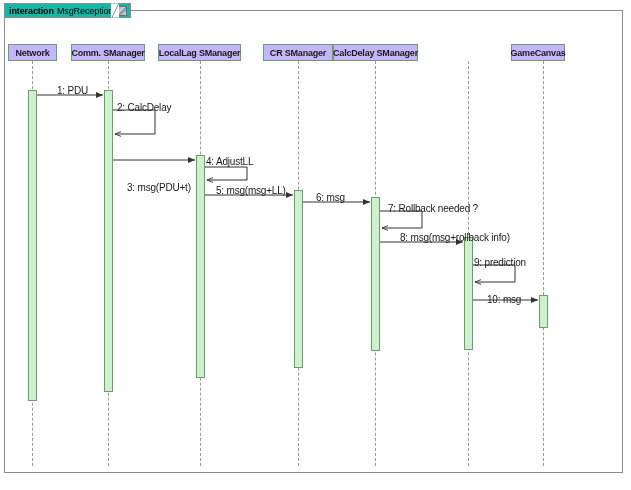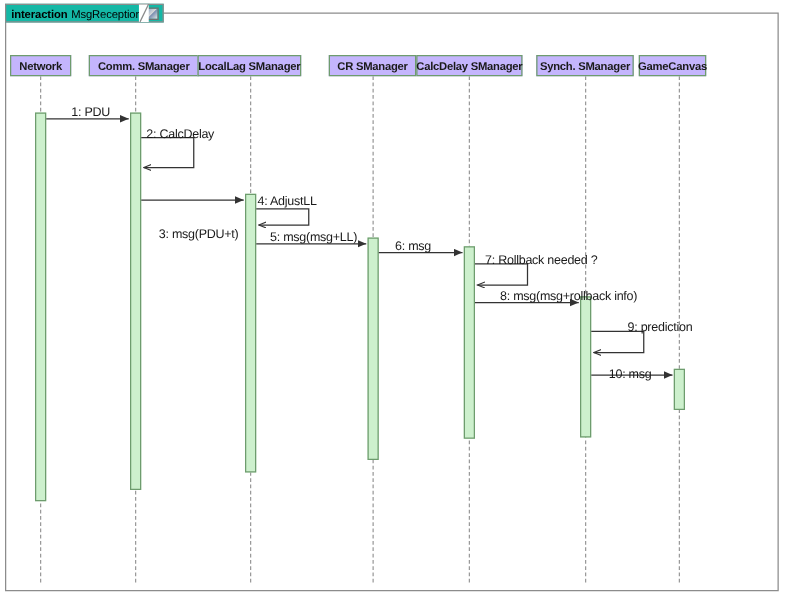--- a/index.html
+++ b/index.html
@@ -144,53 +144,50 @@
   <svg class="tab-corner" viewBox="0 0 9 15">
     <path d="M0,0 L8,0 L8,14.5 L0,14.5" fill="#ffffff" stroke="none"></path>
     <path d="M0,0 L8,0 L1,14.5" fill="none" stroke="#8c8c8c" stroke-width="1"></path>
   </svg>
 
 <div class="lifeline-head" style="left: 8px; top: 44px; width: 49px;">
       <span>Network</span>
     </div>
     <div class="lifeline-dash" style="left: 32px; top: 61px; height: 405px;"></div>
     <div class="activation" style="left: 28px; top: 90px; height: 311px;"></div>
-    <div class="lifeline-head" style="left: 71px; top: 44px; width: 88px;">
+    <div class="lifeline-head" style="left: 71px; top: 44px; width: 74px;">
       <span>Comm. SManager</span>
     </div>
     <div class="lifeline-dash" style="left: 108px; top: 61px; height: 405px;"></div>
     <div class="activation" style="left: 104px; top: 90px; height: 302px;"></div>
     <div class="lifeline-head" style="left: 158px; top: 44px; width: 83px;">
       <span>LocalLag SManager</span>
     </div>
     <div class="lifeline-dash" style="left: 200px; top: 61px; height: 405px;"></div>
     <div class="activation" style="left: 196px; top: 155px; height: 223px;"></div>
     <div class="lifeline-head" style="left: 263px; top: 44px; width: 70px;">
       <span>CR SManager</span>
     </div>
     <div class="lifeline-dash" style="left: 298px; top: 61px; height: 405px;"></div>
     <div class="activation" style="left: 294px; top: 190px; height: 178px;"></div>
     <div class="lifeline-head" style="left: 333px; top: 44px; width: 85px;">
       <span>CalcDelay SManager</span>
     </div>
     <div class="lifeline-dash" style="left: 375px; top: 61px; height: 405px;"></div>
     <div class="activation" style="left: 371px; top: 197px; height: 154px;"></div>
-    <div class="lifeline-head" style="left: 429px; top: 44px; width: 78px;">
-      <span>Synch. SManager</span>
-    </div>
     <div class="lifeline-dash" style="left: 468px; top: 61px; height: 405px;"></div>
     <div class="activation" style="left: 464px; top: 237px; height: 113px;"></div>
     <div class="lifeline-head" style="left: 511px; top: 44px; width: 54px;">
       <span>GameCanvas</span>
     </div>
     <div class="lifeline-dash" style="left: 543px; top: 61px; height: 405px;"></div>
     <div class="activation" style="left: 539px; top: 295px; height: 33px;"></div>
     <div class="msg-label" style="left: 57px; top: 85px;">1: PDU</div>
     <div class="msg-label" style="left: 117px; top: 102px;">2: CalcDelay</div>
     <div class="msg-label" style="left: 127px; top: 150px; margin-top: 32px;">3: msg(PDU+t)</div>
     <div class="msg-label" style="left: 206px; top: 156px;">4: AdjustLL</div>
     <div class="msg-label" style="left: 216px; top: 185px;">5: msg(msg+LL)</div>
     <div class="msg-label" style="left: 316px; top: 192px;">6: msg</div>
     <div class="msg-label" style="left: 388px; top: 203px;">7: Rollback needed ?</div>
     <div class="msg-label" style="left: 400px; top: 232px;">8: msg(msg+rollback info)</div>
-    <div class="msg-label" style="left: 474px; top: 257px; padding-left: 28px;">9: prediction</div>
+    <div class="msg-label" style="left: 474px; top: 257px;">9: prediction</div>
     <div class="msg-label" style="left: 487px; top: 294px;">10: msg</div>
   </div>
 
 </body></html>

